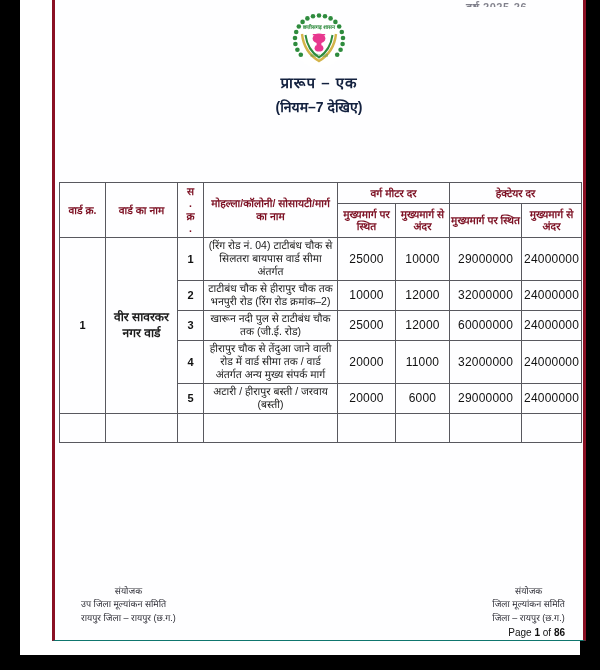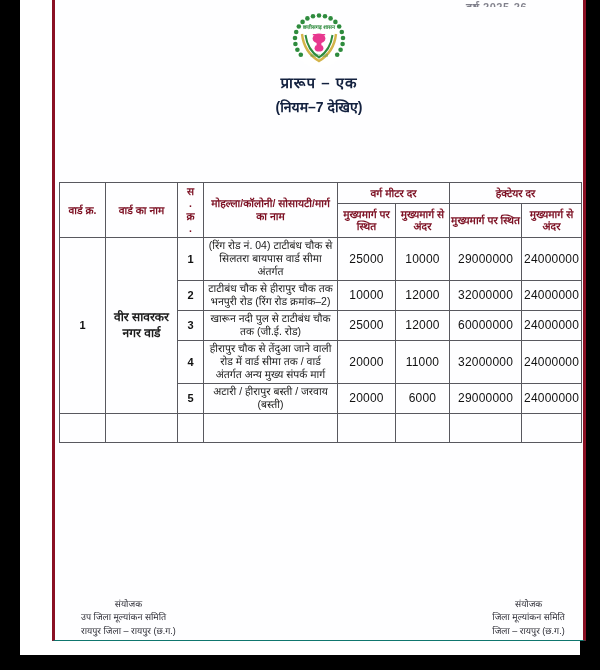--- a/index.html
+++ b/index.html
@@ -263,17 +263,23 @@
             <span class="fb-title">संयोजक</span>
             <span>उप जिला मूल्यांकन समिति</span><br>
             <span>रायपुर जिला – रायपुर (छ.ग.)</span>
           </div>
           <div class="foot-block foot-right">
             <span class="fb-title">संयोजक</span>
             <span>जिला मूल्यांकन समिति</span><br>
             <span>जिला – रायपुर (छ.ग.)</span>
           </div>
         </div>
+        <div class="pageno">
+          <span>Page</span>
+          <b>1</b>
+          <span>of</span>
+          <b>86</b>
+        </div>
       </div>
 
     </div>
   </div>
 </div>
 
 </body></html>

